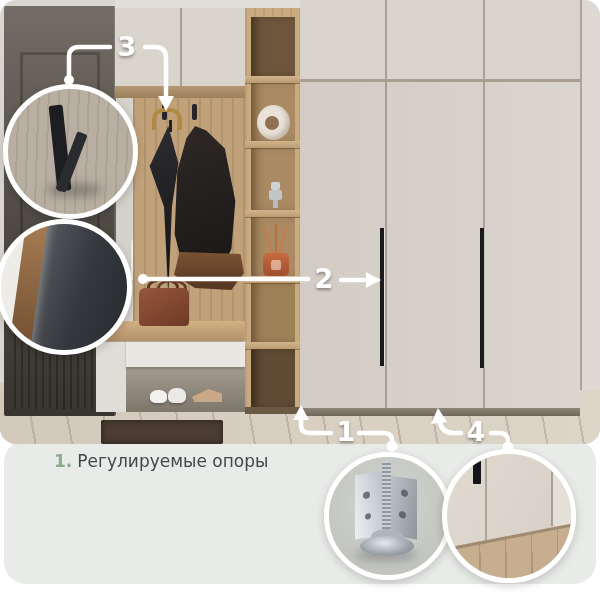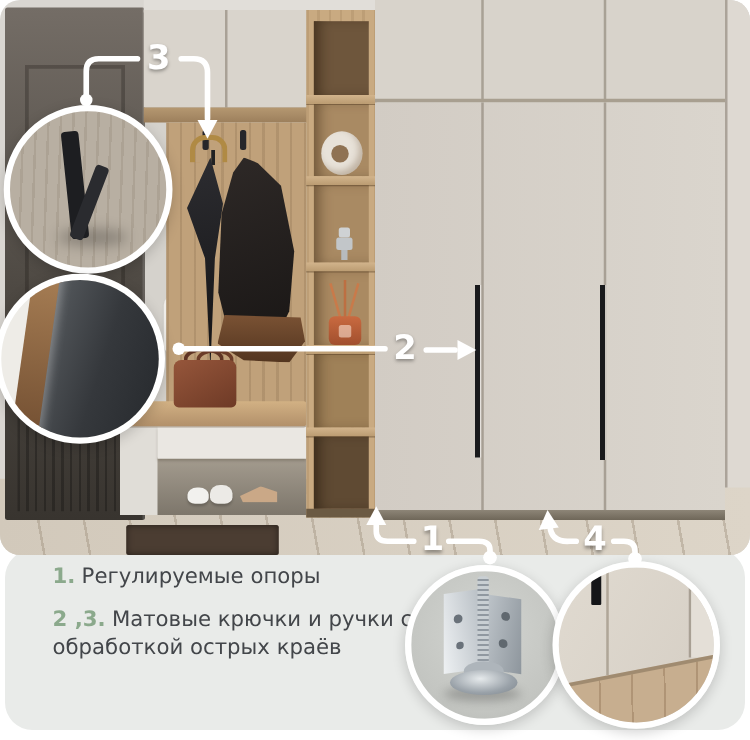--- a/index.html
+++ b/index.html
@@ -18,21 +18,21 @@
           font-weight:bold;font-size:27px;line-height:30px;
           text-shadow:0 2px 3px rgba(0,0,0,.35);}
   
   .inset{position:absolute;border:5px solid #fff;border-radius:50%;overflow:hidden;
          box-shadow:0 3px 10px rgba(0,0,0,.18);z-index:3;}
   
   #panel{position:absolute;left:4px;top:440px;width:592px;height:144px;border-radius:22px;
          background:#e9ebe9;z-index:0;}
   #features{position:absolute;left:34px;top:11px;width:300px;color:#43464a;
             font-size:17px;line-height:1.26;}
-  #features p{margin:0 0 14px 4px;}
+  #features p{margin:0 0 14px 16px;}
   .fnum{color:#8ba98c;font-weight:bold;margin-right:5px;}
 </style>
 </head>
 <body>
 
 <div id="stage">
 
   <div id="photo">
 
     <div class="abs" style="left:0;top:383px;width:600px;height:61px;
@@ -250,19 +250,16 @@
       <div class="abs" style="inset:0;
            background:repeating-linear-gradient(100deg,rgba(140,110,80,.4) 0 1.5px,transparent 1.5px 26px);"></div>
     </div>
   </div>
 
   <div id="panel">
     <div id="features">
       <p class="feature">
         <span class="fnum">1.</span><span class="ftext">Регулируемые опоры</span>
       </p>
-      <p class="feature">
-        <span class="fnum">2 ,3.</span><span class="ftext">Матовые крючки и ручки с обработкой острых краёв</span>
-      </p>
     </div>
   </div>
 
 </div>
 
 </body></html>

